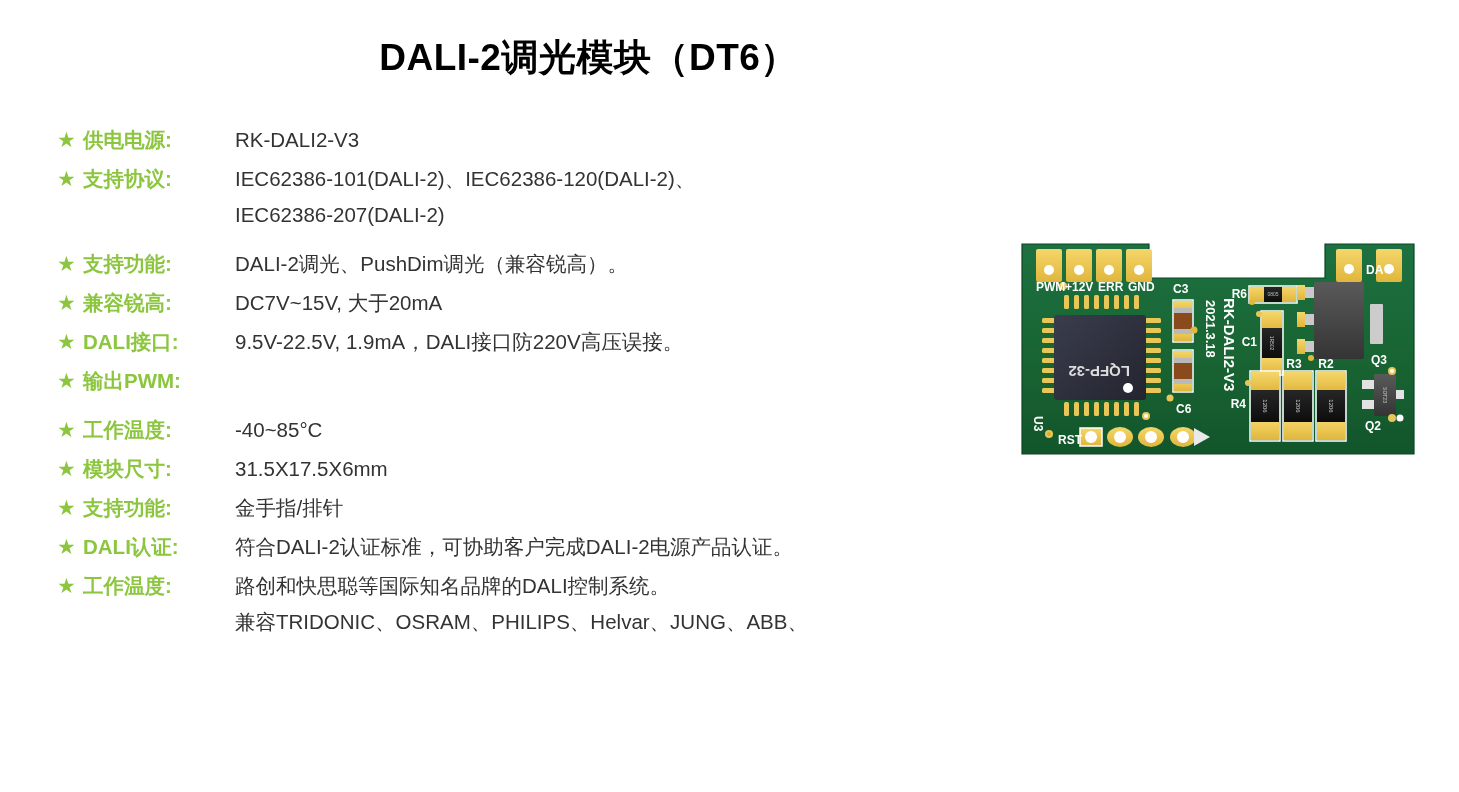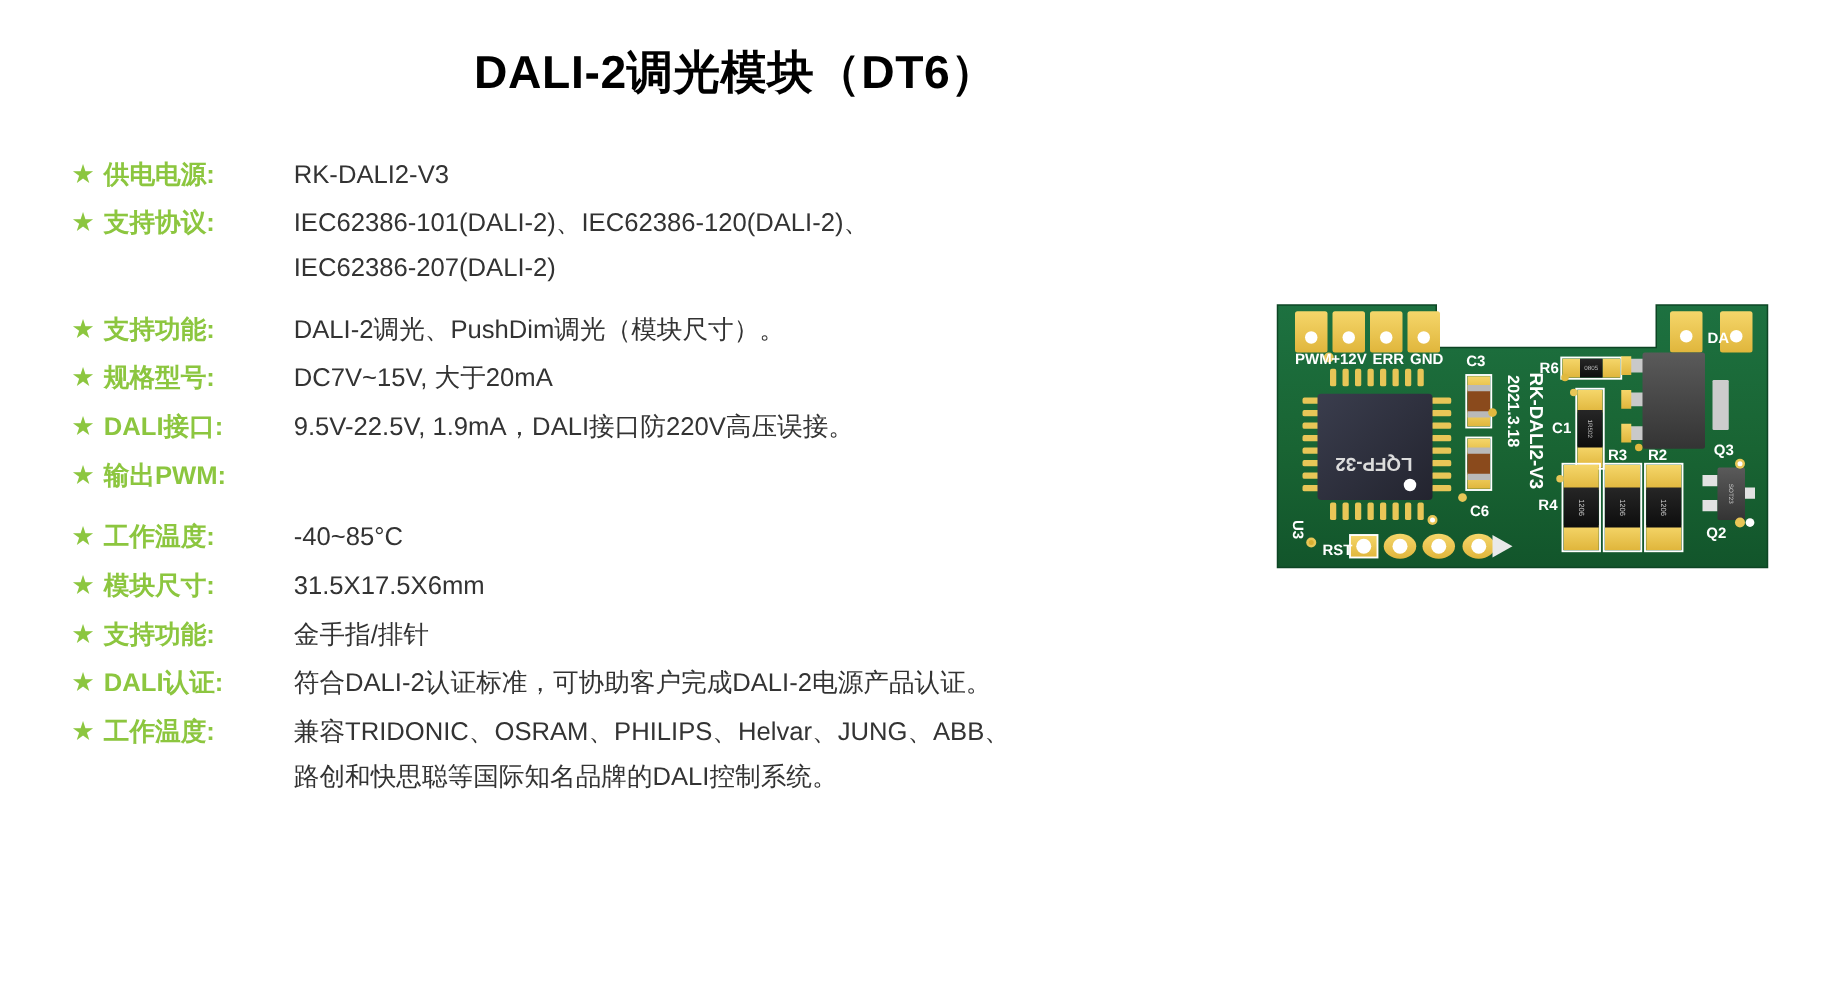--- a/index.html
+++ b/index.html
@@ -106,27 +106,27 @@
     <span class="spec-value">
       <span class="vline">IEC62386-101(DALI-2)、IEC62386-120(DALI-2)、</span>
       <span class="vline">IEC62386-207(DALI-2)</span>
     </span>
   </div>
 
   <div class="spec-row">
     <span class="star-icon">★</span>
     <span class="spec-label">支持功能:</span>
     <span class="spec-value">
-      <span class="vline">DALI-2调光、PushDim调光（模块尺寸）。</span>
-    </span>
-  </div>
-
-  <div class="spec-row">
-    <span class="star-icon">★</span>
-    <span class="spec-label">规格型号:</span>
+      <span class="vline">DALI-2调光、PushDim调光（兼容锐高）。</span>
+    </span>
+  </div>
+
+  <div class="spec-row">
+    <span class="star-icon">★</span>
+    <span class="spec-label">兼容锐高:</span>
     <span class="spec-value">
       <span class="vline">DC7V~15V, 大于20mA</span>
     </span>
   </div>
 
   <div class="spec-row">
     <span class="star-icon">★</span>
     <span class="spec-label">DALI接口:</span>
     <span class="spec-value">
       <span class="vline">9.5V-22.5V, 1.9mA，DALI接口防220V高压误接。</span>
@@ -167,22 +167,22 @@
     <span class="spec-label">DALI认证:</span>
     <span class="spec-value">
       <span class="vline">符合DALI-2认证标准，可协助客户完成DALI-2电源产品认证。</span>
     </span>
   </div>
 
   <div class="spec-row">
     <span class="star-icon">★</span>
     <span class="spec-label">工作温度:</span>
     <span class="spec-value">
+      <span class="vline">路创和快思聪等国际知名品牌的DALI控制系统。</span>
       <span class="vline">兼容TRIDONIC、OSRAM、PHILIPS、Helvar、JUNG、ABB、</span>
-      <span class="vline">路创和快思聪等国际知名品牌的DALI控制系统。</span>
     </span>
   </div>
 
 </div>
 
 <div id="pcb-wrap">
 
   <svg class="pcb-board" viewBox="0 0 400 222" xmlns="http://www.w3.org/2000/svg">
     <defs>
       <linearGradient id="gPcb" x1="0" y1="0" x2="0" y2="1">

